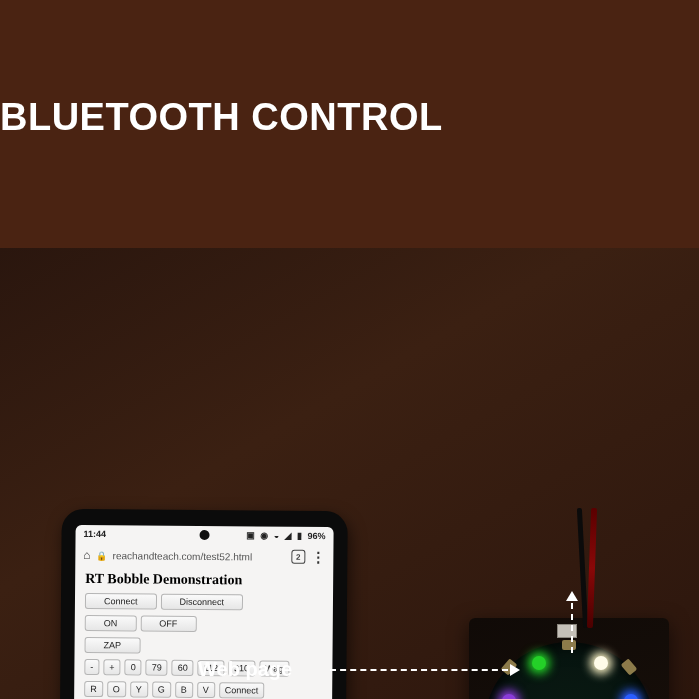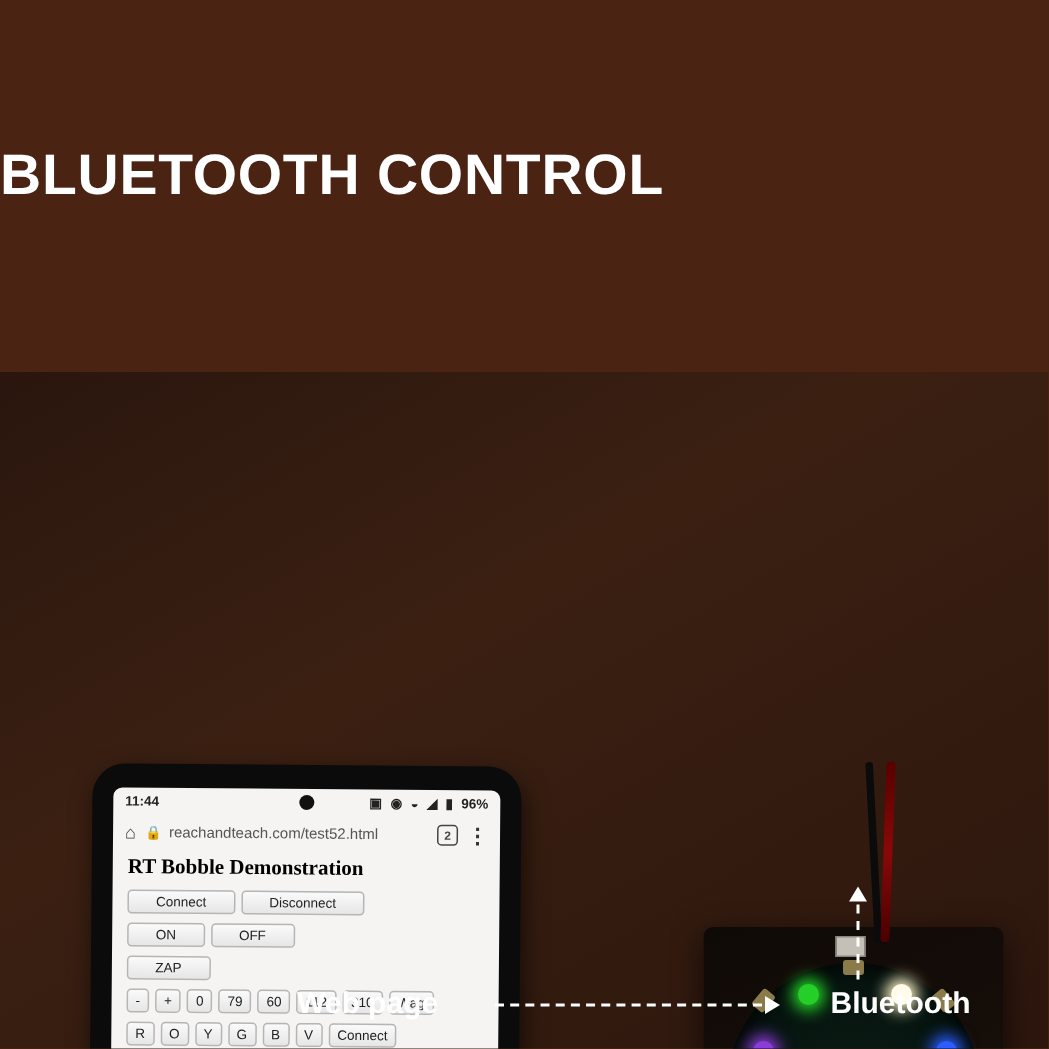--- a/index.html
+++ b/index.html
@@ -334,15 +334,14 @@
   <div class="arrow-horiz">
     <div class="dash"></div>
     <div class="head"></div>
   </div>
   <div class="arrow-vert">
     <div class="dash"></div>
     <div class="head"></div>
   </div>
 
   <div class="bottom-label lbl-web">Web page</div>
-  <div class="bottom-label lbl-bt">Bluetooth</div>
 
 </div>
 
 </body></html>

